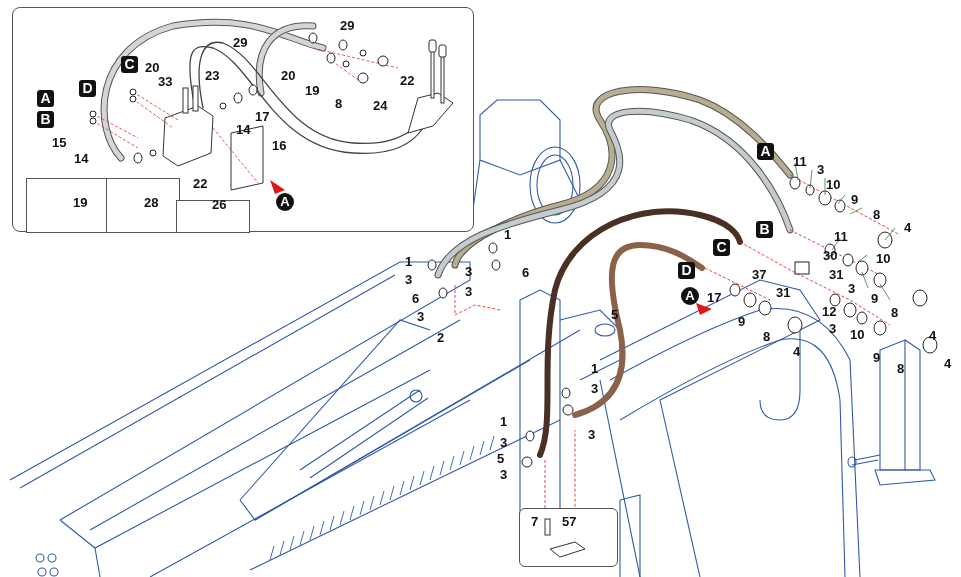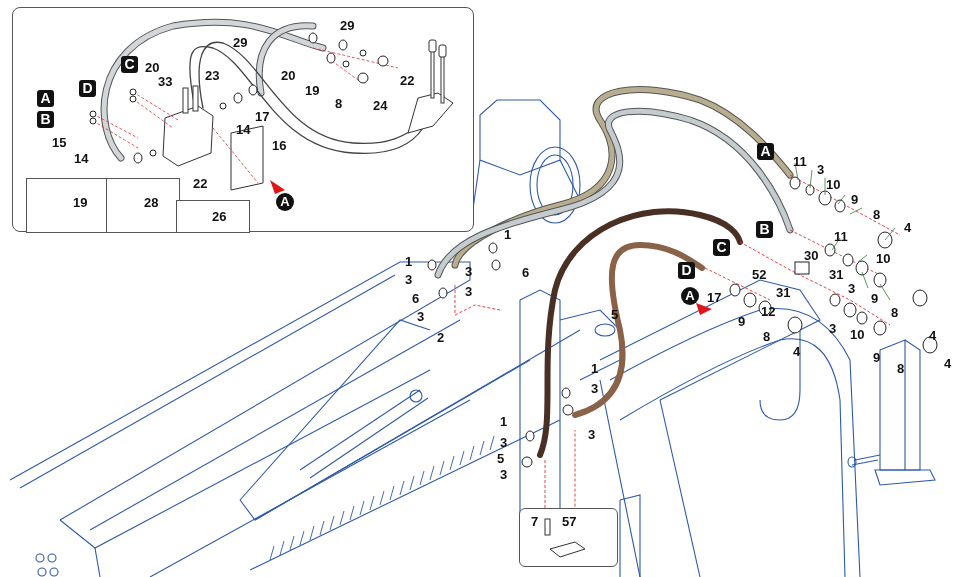--- a/index.html
+++ b/index.html
@@ -188,21 +188,21 @@
 <div class="lbl" style="left:400px;top:74px">22</div>
 <div class="lbl" style="left:373px;top:99px">24</div>
 <div class="lbl" style="left:255px;top:110px">17</div>
 <div class="lbl" style="left:236px;top:123px">14</div>
 <div class="lbl" style="left:52px;top:136px">15</div>
 <div class="lbl" style="left:74px;top:152px">14</div>
 <div class="lbl" style="left:272px;top:139px">16</div>
 <div class="lbl" style="left:193px;top:177px">22</div>
 <div class="lbl" style="left:73px;top:196px">19</div>
 <div class="lbl" style="left:144px;top:196px">28</div>
-<div class="lbl" style="left:212px;top:210px">26</div>
+<div class="lbl" style="left:212px;top:198px">26</div>
 
 
 <div class="callout" style="left:121px;top:56px">C</div>
 <div class="callout" style="left:79px;top:80px">D</div>
 <div class="callout" style="left:37px;top:90px">A</div>
 <div class="callout" style="left:37px;top:111px">B</div>
 
 
 <div class="callout" style="left:757px;top:143px">A</div>
 <div class="callout" style="left:756px;top:221px">B</div>
@@ -212,33 +212,33 @@
 
 
 <div class="lbl" style="left:793px;top:155px">11</div>
 <div class="lbl" style="left:817px;top:163px">3</div>
 <div class="lbl" style="left:826px;top:178px">10</div>
 <div class="lbl" style="left:851px;top:193px">9</div>
 <div class="lbl" style="left:873px;top:208px">8</div>
 <div class="lbl" style="left:904px;top:221px">4</div>
 <div class="lbl" style="left:834px;top:230px">11</div>
 <div class="lbl" style="left:876px;top:252px">10</div>
-<div class="lbl" style="left:804px;top:249px">30</div>
-<div class="lbl" style="left:752px;top:268px">52</div>
+<div class="lbl" style="left:823px;top:249px">30</div>
+<div class="lbl" style="left:752px;top:268px">37</div>
 <div class="lbl" style="left:829px;top:268px">31</div>
 <div class="lbl" style="left:776px;top:286px">31</div>
 <div class="lbl" style="left:848px;top:282px">3</div>
 <div class="lbl" style="left:871px;top:292px">9</div>
 <div class="lbl" style="left:891px;top:306px">8</div>
 <div class="lbl" style="left:929px;top:329px">4</div>
 <div class="lbl" style="left:707px;top:291px">17</div>
 <div class="lbl" style="left:738px;top:315px">9</div>
 <div class="lbl" style="left:763px;top:330px">8</div>
 <div class="lbl" style="left:793px;top:345px">4</div>
-<div class="lbl" style="left:761px;top:305px">12</div>
+<div class="lbl" style="left:822px;top:305px">12</div>
 <div class="lbl" style="left:829px;top:322px">3</div>
 <div class="lbl" style="left:850px;top:328px">10</div>
 <div class="lbl" style="left:873px;top:351px">9</div>
 <div class="lbl" style="left:897px;top:362px">8</div>
 <div class="lbl" style="left:944px;top:357px">4</div>
 
 
 <div class="lbl" style="left:405px;top:255px">1</div>
 <div class="lbl" style="left:504px;top:228px">1</div>
 <div class="lbl" style="left:405px;top:273px">3</div>

